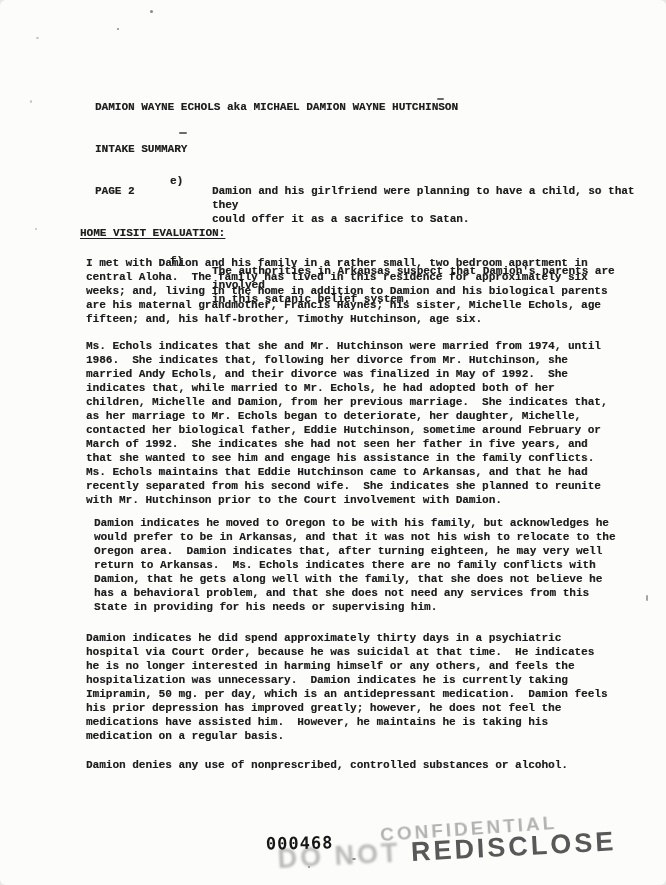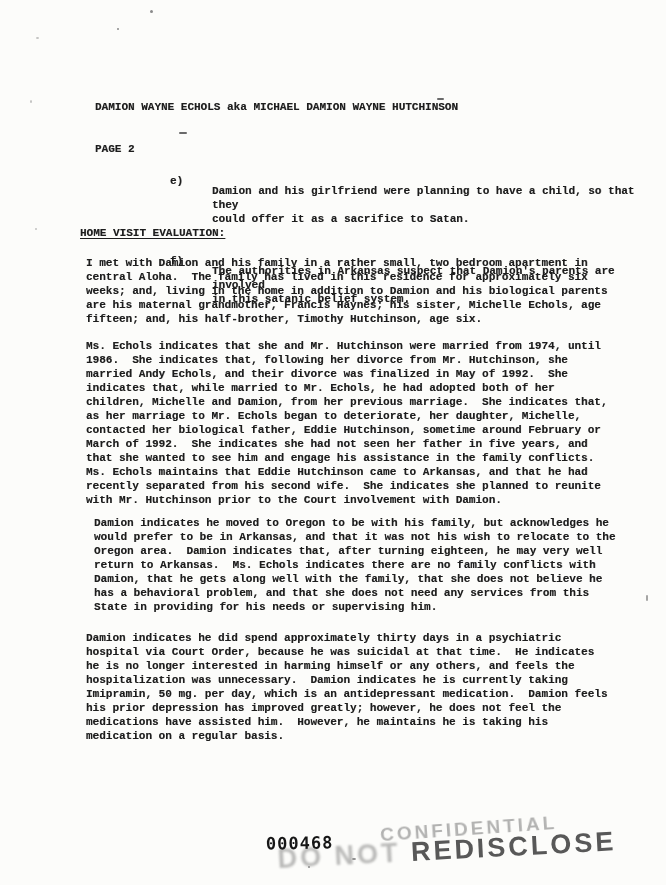--- a/index.html
+++ b/index.html
@@ -2,20 +2,21 @@
 <html><head>
 <meta charset="utf-8">
 <style>
   html,body { margin:0; padding:0; background:#e8e8e6; }
   .page {
     position:relative; width:666px; height:885px; margin:0 auto;
     background:#fcfcfa; overflow:hidden;
     font-family:"Liberation Mono", monospace; font-weight:700;
     color:#1d1d1d; font-size:11px; line-height:14px;
     text-shadow:0.3px 0 0 rgba(25,25,25,0.45);
+    border-radius:6px;
   }
   .block { position:absolute; white-space:pre-wrap; }
   .header { left:95px; top:72px; }
   .list { left:170px; top:146px; width:470px; }
   .list-row { display:flex; align-items:flex-start; }
   .li-label { width:42px; flex:0 0 42px; }
   .li-text { flex:1; white-space:pre-wrap;margin-top:10px; }
   .heading { left:80px; top:226px; text-decoration:underline; text-underline-offset:2px; text-decoration-thickness:1px; }
   .p1 { left:86px; top:256px; width:560px; }
   .p2 { left:86px; top:339px; width:560px; }
@@ -41,20 +42,21 @@
   .speck { position:absolute; background:#8a8a8a; border-radius:50%; }
   .dash { position:absolute; background:#6a6a6a; border-radius:1px; }
 </style>
 </head>
 <body>
 
 <div class="page">
 
   <div class="block header">
     <div>DAMION WAYNE ECHOLS aka MICHAEL DAMION WAYNE HUTCHINSON</div>
+    <div>INTAKE SUMMARY</div>
     <div>PAGE 2</div>
   </div>
 
   <div class="block list">
     <div class="list-row">
       <span class="li-label">e)</span>
       <span class="li-text">Damion and his girlfriend were planning to have a child, so that they
 could offer it as a sacrifice to Satan.</span>
     </div>
     <div class="list-row">
@@ -91,20 +93,21 @@
 has a behavioral problem, and that she does not need any services from this
 State in providing for his needs or supervising him.</div>
   <div class="block p4">Damion indicates he did spend approximately thirty days in a psychiatric
 hospital via Court Order, because he was suicidal at that time.  He indicates
 he is no longer interested in harming himself or any others, and feels the
 hospitalization was unnecessary.  Damion indicates he is currently taking
 Imipramin, 50 mg. per day, which is an antidepressant medication.  Damion feels
 his prior depression has improved greatly; however, he does not feel the
 medications have assisted him.  However, he maintains he is taking his
 medication on a regular basis.</div>
+  <div class="block p5">Damion denies any use of nonprescribed, controlled substances or alcohol.</div>
 
   <div class="stamp bates">000468</div>
   <div class="stamp confidential">CONFIDENTIAL</div>
   <div class="stamp redisclose"><span class="faint">DO NOT</span><span class="faint">&nbsp;</span><span class="strong">REDISCLOSE</span></div>
 
   <div class="speck" style="left:150px;top:10px;width:3px;height:3px;"></div>
   <div class="speck" style="left:117px;top:28px;width:2px;height:2px;"></div>
   <div class="speck" style="left:36px;top:37px;width:3px;height:2px;opacity:0.5;"></div>
   <div class="speck" style="left:30px;top:100px;width:2px;height:3px;opacity:0.5;"></div>
   <div class="speck" style="left:35px;top:228px;width:2px;height:2px;opacity:0.5;"></div>

